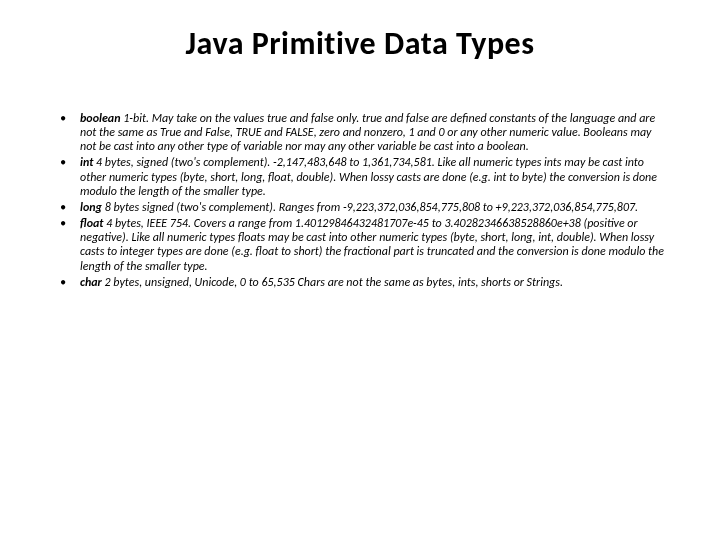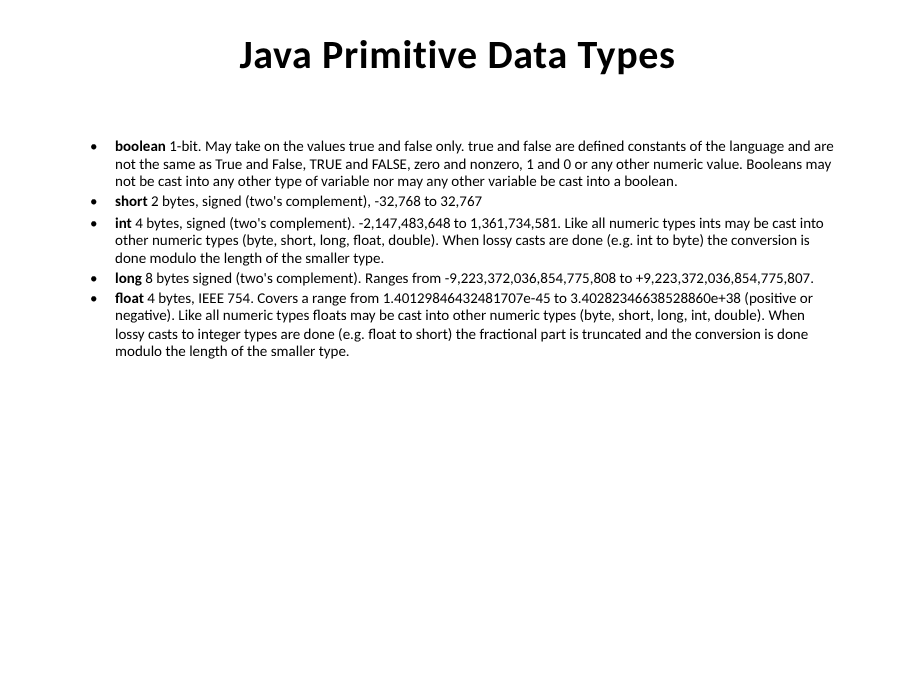--- a/index.html
+++ b/index.html
@@ -8,33 +8,34 @@
     width: 720px;
     height: 540px;
     background: #fff;
     font-family: Calibri, Arial, sans-serif;
     color: #000;
   }
   .slide {
     width: 720px;
     height: 540px;
     box-sizing: border-box;
-    padding: 24px 48px 24px 60px;
+    padding: 24px 48px 24px 48px;
   }
   .title {
     font-size: 32px;
     font-weight: 700;
     text-align: center;
     margin: 0 0 48px 0;
     letter-spacing: 0.5px;
   }
   ul.bullets {
     list-style: none;
     margin: 0;
     padding: 0 4px 0 8px;
+    font-style: italic;
   }
   ul.bullets li {
     position: relative;
     padding-left: 24px;
     font-size: 12px;
     line-height: 1.18;
     margin-bottom: 2px;
   }
   ul.bullets li::before {
     content: "•";
@@ -46,18 +47,18 @@
   .term { font-weight: 700; }
   .desc { font-weight: 400; }
 </style>
 </head>
 <body>
 
 <div class="slide">
   <h1 class="title">Java Primitive Data Types</h1>
   <ul class="bullets">
     <li><span class="term">boolean</span><span class="desc"> 1-bit. May take on the values true and false only. true and false are defined constants of the language and are not the same as True and False, TRUE and FALSE, zero and nonzero, 1 and 0 or any other numeric value. Booleans may not be cast into any other type of variable nor may any other variable be cast into a boolean.</span></li>
-    <li><span class="term">short</span><span class="desc"> 2 bytes, signed (two's complement), -32,768 to 32,767</span></li>
     <li><span class="term">int</span><span class="desc"> 4 bytes, signed (two's complement). -2,147,483,648 to 1,361,734,581. Like all numeric types ints may be cast into other numeric types (byte, short, long, float, double). When lossy casts are done (e.g. int to byte) the conversion is done modulo the length of the smaller type.</span></li>
     <li><span class="term">long</span><span class="desc"> 8 bytes signed (two's complement). Ranges from -9,223,372,036,854,775,808 to +9,223,372,036,854,775,807.</span></li>
     <li><span class="term">float</span><span class="desc"> 4 bytes, IEEE 754. Covers a range from 1.40129846432481707e-45 to 3.40282346638528860e+38 (positive or negative). Like all numeric types floats may be cast into other numeric types (byte, short, long, int, double). When lossy casts to integer types are done (e.g. float to short) the fractional part is truncated and the conversion is done modulo the length of the smaller type.</span></li>
+    <li><span class="term">char</span><span class="desc"> 2 bytes, unsigned, Unicode, 0 to 65,535 Chars are not the same as bytes, ints, shorts or Strings.</span></li>
   </ul>
 </div>
 
 </body></html>

